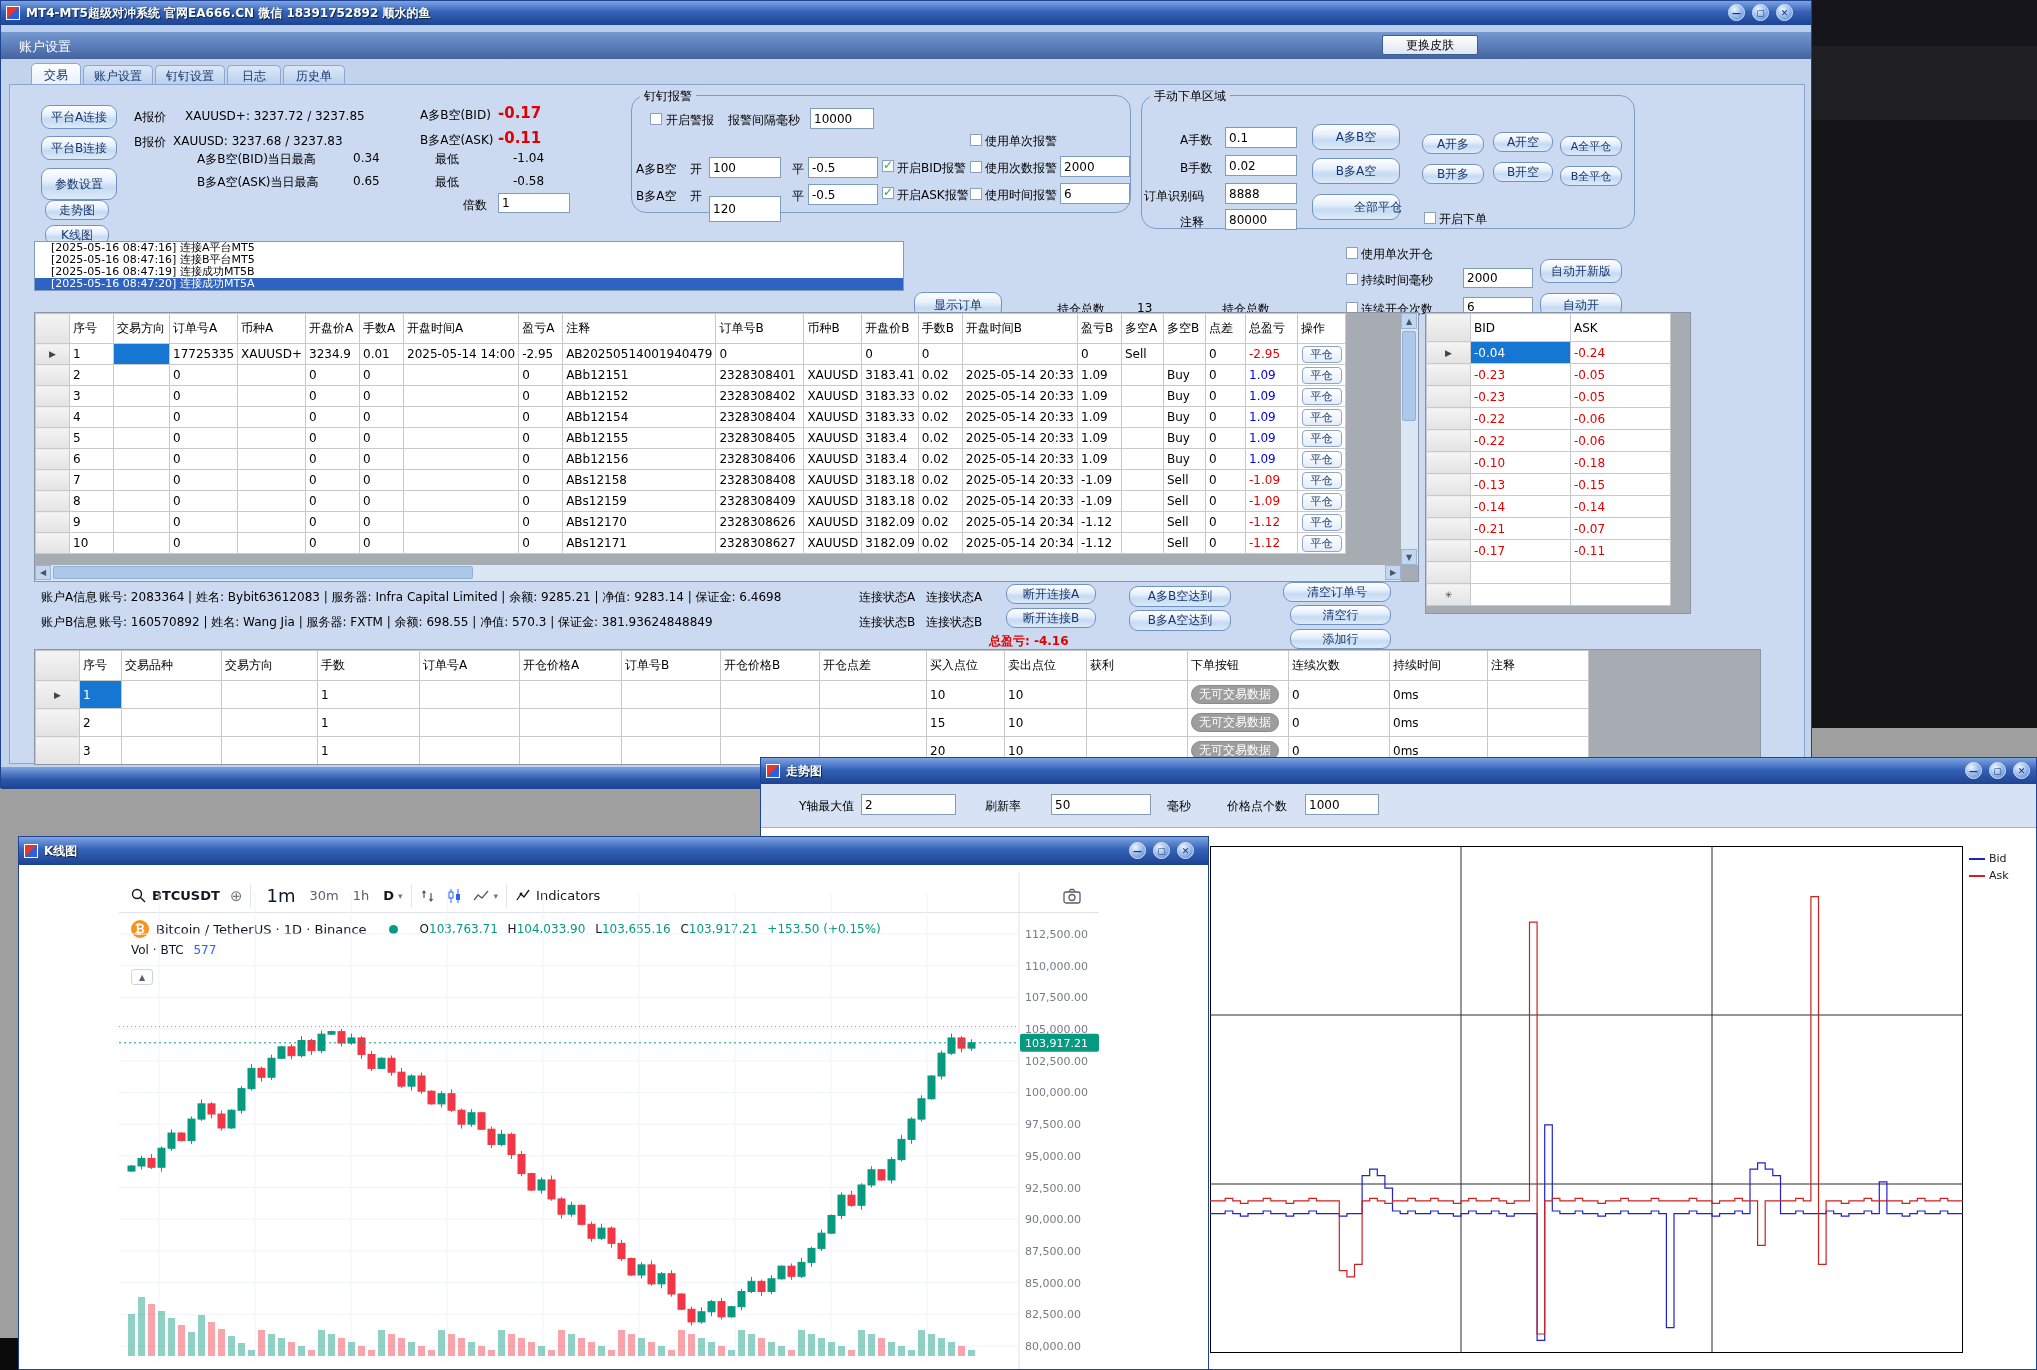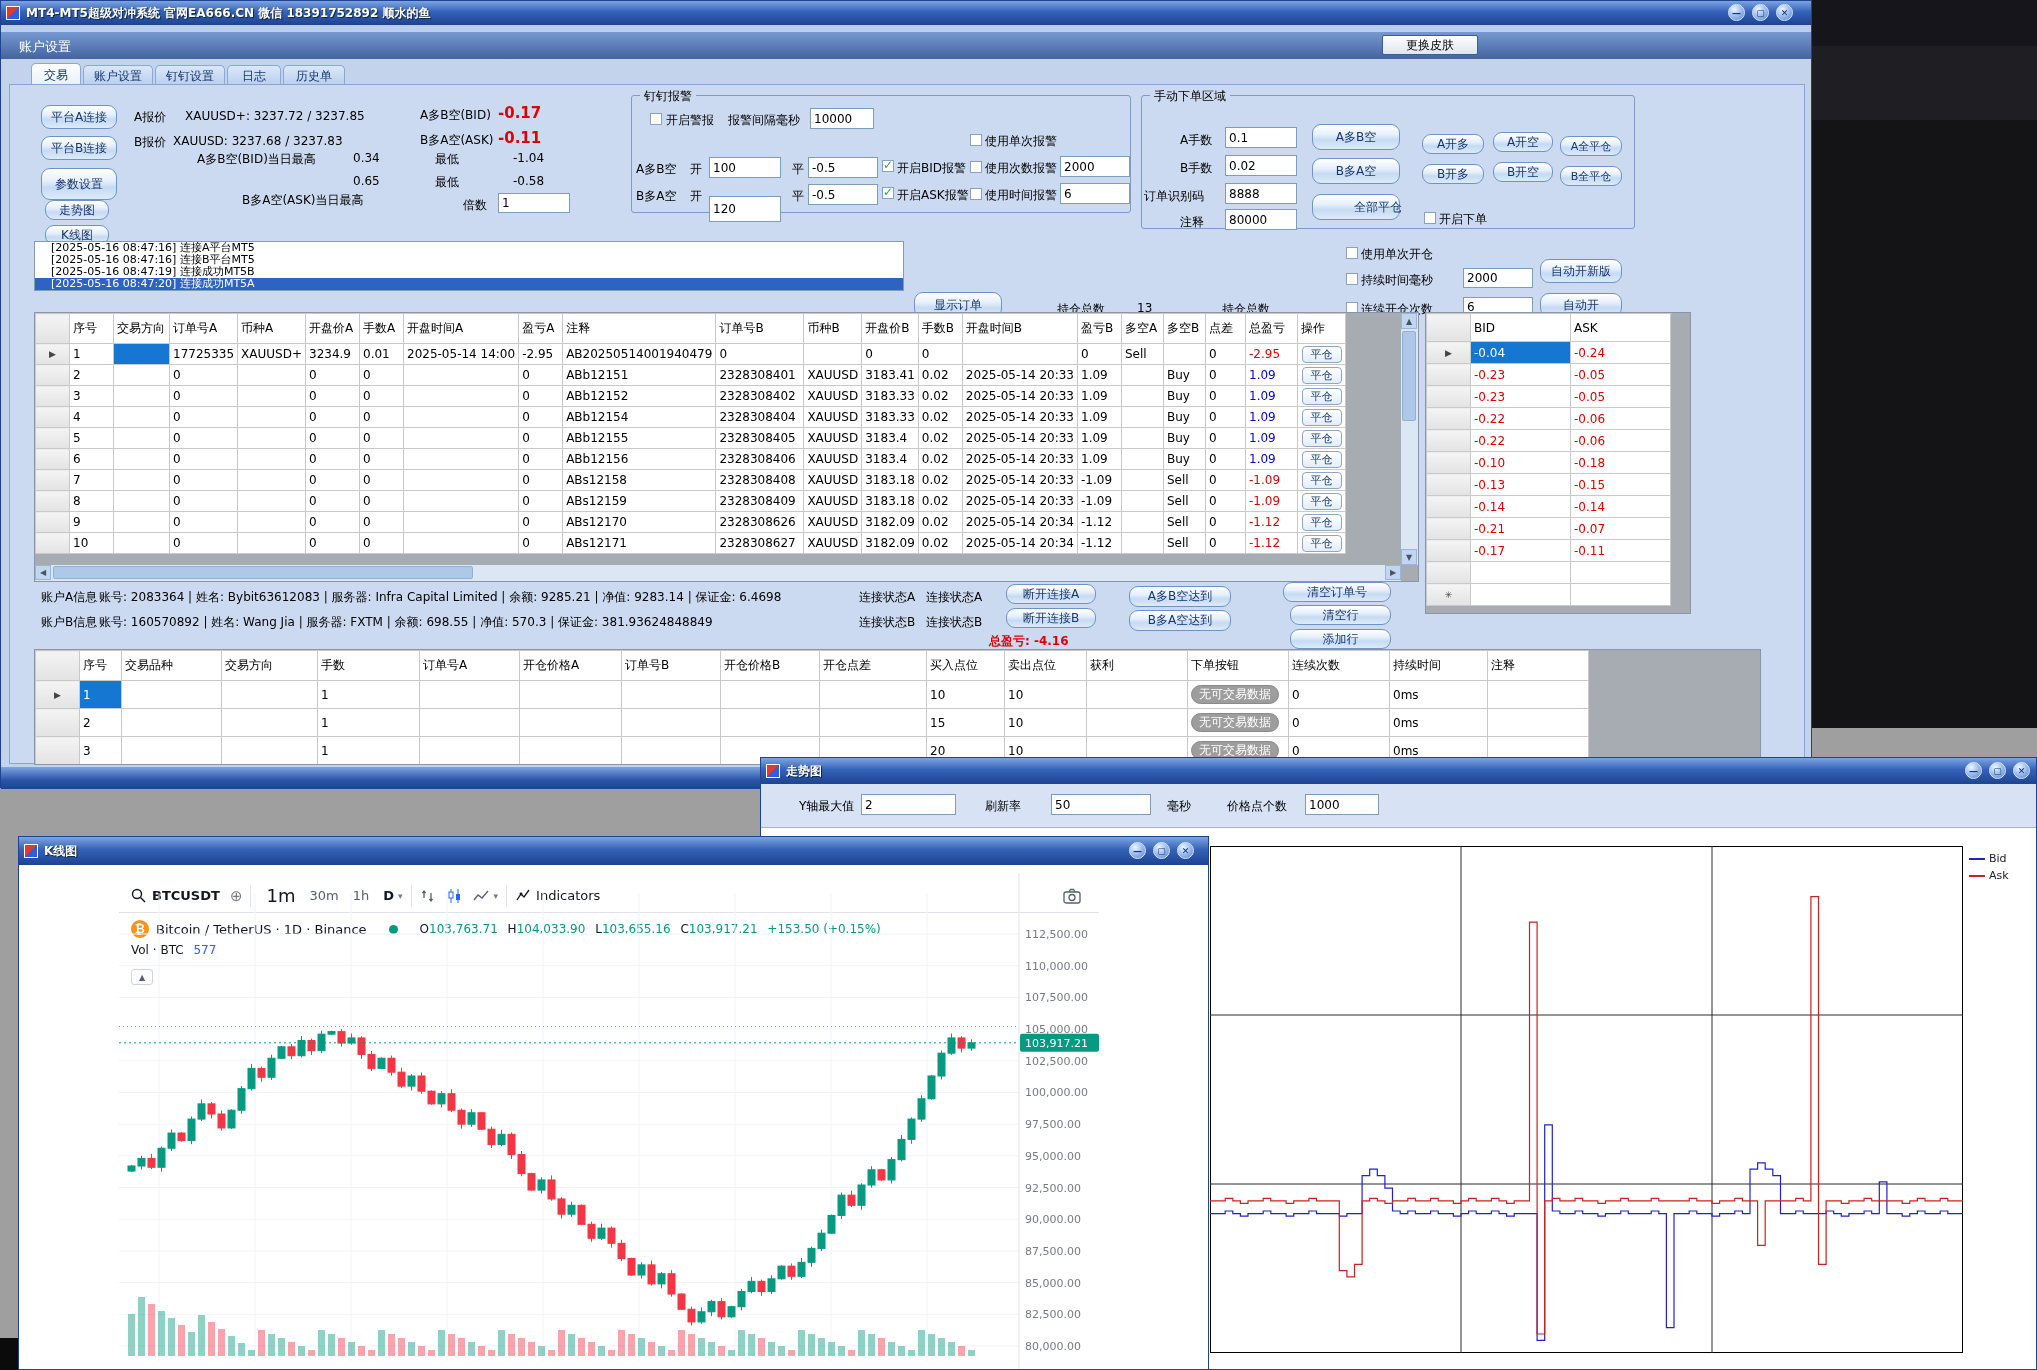--- a/index.html
+++ b/index.html
@@ -7,21 +7,21 @@
   #root{position:relative;width:2037px;height:1370px;background:#9f9f9f;overflow:hidden;font-size:12px;color:#000;}
   .abs{position:absolute;}
   .lbl{position:absolute;font-size:12px;white-space:nowrap;color:#000;}
   .btn{position:absolute;display:flex;align-items:center;justify-content:center;border:1px solid #6f93c4;border-radius:9px;
        background:linear-gradient(180deg,#ffffff,#e6effc 40%,#c6daf2 62%,#dcebf9);color:#17376b;font-size:12px;
        box-shadow:inset 0 1px 0 #fff;cursor:default;white-space:nowrap;}
   .tbx{position:absolute;background:#fff;border:1px solid #7f9db9;font-size:12px;padding:1px 3px;}
   input.tbx{outline:none;}
   .cb{position:absolute;width:12px;height:12px;background:#fff;border:1px solid #8aa0bf;}
   .cb.checked::after{content:"✓";color:#27a845;font-weight:bold;font-size:12px;position:absolute;top:-3px;left:0;}
-  .grp{position:absolute;border:1px solid #7e9cc8;border-radius:3px;}
+  .grp{position:absolute;border:1px solid #7e9cc8;border-radius:15px;}
   .grp>.cap{position:absolute;top:-8px;left:8px;background:#ccdaf1;padding:0 4px;font-size:12px;color:#000;}
   .winbtn{width:17px;height:17px;border-radius:50%;border:1px solid #d7e5fa;margin-left:7px;
           background:radial-gradient(circle at 35% 28%,#eef5ff,#9dbdf0 48%,#4f7fcf);color:#0d3470;font-size:9px;
           display:flex;align-items:center;justify-content:center;font-weight:bold;}
   .titlebar{position:absolute;left:0;top:0;right:0;height:26px;
             background:linear-gradient(180deg,#7da4e2 0%,#3562b8 45%,#1d4392 100%);display:flex;align-items:center;}
   .titlebar .txt{color:#fff;font-weight:bold;font-size:12px;margin-left:6px;text-shadow:1px 1px 1px #123;}
   .appicon{width:14px;height:14px;margin-left:5px;background:linear-gradient(135deg,#e23a2e 0 50%,#2e5fe2 50% 100%);border:1px solid #fff;}
   
   .dgwrap{position:absolute;background:#a7abb2;overflow:hidden;border:1px solid #8a96a8;}
@@ -93,21 +93,21 @@
     <span class="lbl" style="left:419px;top:106px;">A多B空(BID)</span>
     <span class="lbl" style="left:497px;top:103px;color:#e00000;font-weight:bold;font-size:15px;">-0.17</span>
     <span class="lbl" style="left:133px;top:133px;">B报价</span>
     <span class="lbl" style="left:172px;top:133px;">XAUUSD: 3237.68 / 3237.83</span>
     <span class="lbl" style="left:419px;top:131px;">B多A空(ASK)</span>
     <span class="lbl" style="left:497px;top:128px;color:#e00000;font-weight:bold;font-size:15px;">-0.11</span>
     <span class="lbl" style="left:196px;top:150px;">A多B空(BID)当日最高</span>
     <span class="lbl" style="left:352px;top:150px;">0.34</span>
     <span class="lbl" style="left:434px;top:150px;">最低</span>
     <span class="lbl" style="left:512px;top:150px;">-1.04</span>
-    <span class="lbl" style="left:196px;top:191px;margin-left:45px;">B多A空(ASK)当日最高</span>
+    <span class="lbl" style="left:196px;top:173px;">B多A空(ASK)当日最高</span>
     <span class="lbl" style="left:352px;top:173px;">0.65</span>
     <span class="lbl" style="left:434px;top:173px;">最低</span>
     <span class="lbl" style="left:512px;top:173px;">-0.58</span>
     <span class="lbl" style="left:462px;top:196px;">倍数</span>
     <input class="tbx" style="left: 497px; top: 192px; width: 72px; height: 20px;" readonly="" value="1">
 
     <div class="grp" style="left:630px;top:94px;width:500px;height:118px;">
       <span class="cap">钉钉报警</span>
       <span class="cb" style="left:18px;top:17px;"></span>
       <span class="lbl" style="left:34px;top:16px;">开启警报</span>

